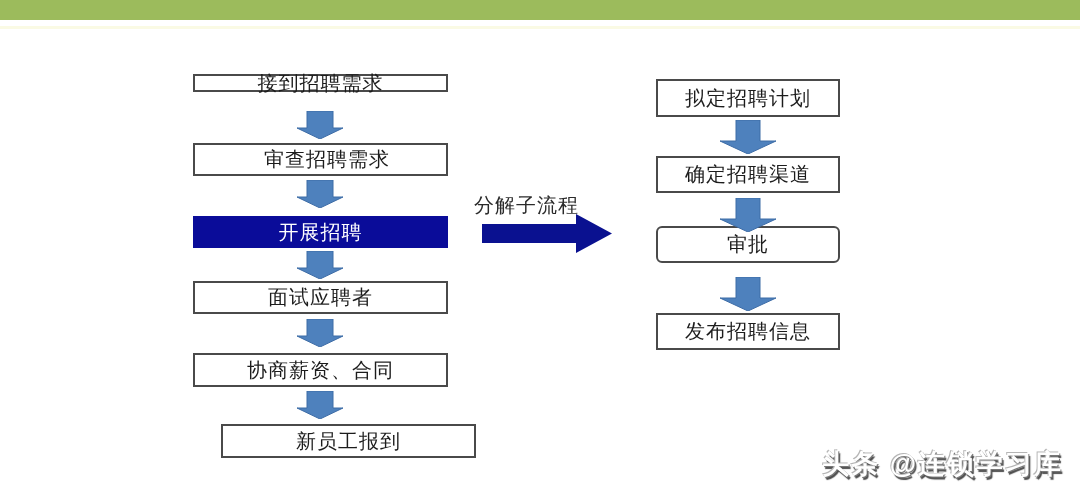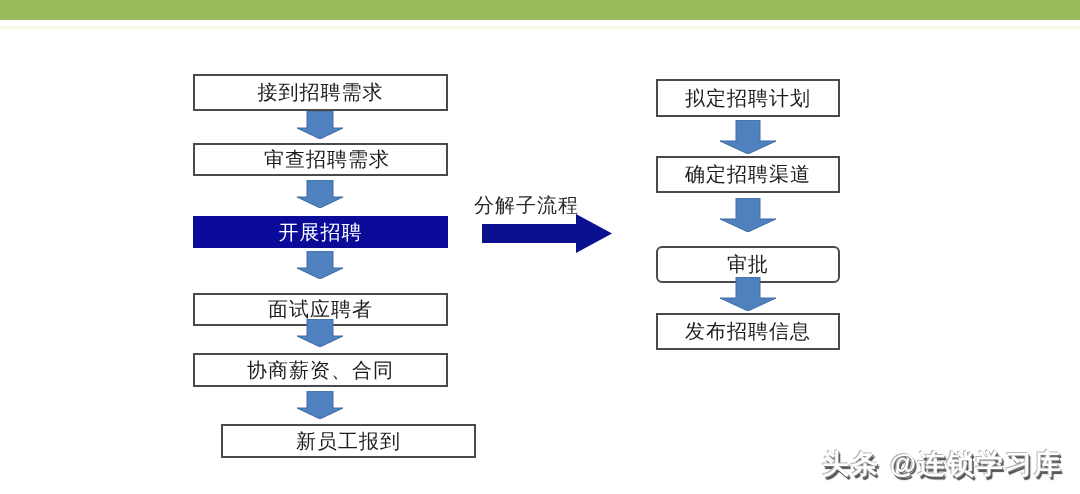--- a/index.html
+++ b/index.html
@@ -63,24 +63,24 @@
   }
 </style>
 </head>
 <body>
 
 <div class="canvas">
 
   <div class="top-bar"></div>
   <div class="accent-line"></div>
 
-  <div class="flow-box" style="top:74px;height:37px;">接到招聘需求</div>
+  <div class="flow-box" style="top:74px;height:18px;">接到招聘需求</div>
   <div class="flow-box" style="top:143px;height:33px;padding-left:13px;">审查招聘需求</div>
   <div class="flow-box highlight" style="top:216px;height:32px;">开展招聘</div>
-  <div class="flow-box" style="top:281px;height:33px;margin-top:12px;">面试应聘者</div>
+  <div class="flow-box" style="top:281px;height:33px;">面试应聘者</div>
   <div class="flow-box" style="top:353px;height:34px;">协商薪资、合同</div>
   <div class="flow-box" style="top:424px;height:34px;margin-left:28px;">新员工报到</div>
 
   <svg class="arrow" style="left:296px;top:111px;" width="48" height="28">
     <polygon points="11,0 37,0 37,17 47,17 24,28 1,17 11,17" fill="#4E81BD" stroke="#3D6CA6" stroke-width="1"></polygon>
   </svg>
   <svg class="arrow" style="left:296px;top:180px;" width="48" height="28">
     <polygon points="11,0 37,0 37,17 47,17 24,28 1,17 11,17" fill="#4E81BD" stroke="#3D6CA6" stroke-width="1"></polygon>
   </svg>
   <svg class="arrow" style="left:296px;top:251px;" width="48" height="28">
@@ -93,21 +93,21 @@
     <polygon points="11,0 37,0 37,17 47,17 24,28 1,17 11,17" fill="#4E81BD" stroke="#3D6CA6" stroke-width="1"></polygon>
   </svg>
 
   <div class="connector-label">分解子流程</div>
   <svg class="arrow" style="left:482px;top:214px;" width="130" height="39">
     <polygon points="0,10 94,10 94,0 130,19.5 94,39 94,29 0,29" fill="#0A1190"></polygon>
   </svg>
 
   <div class="flow-box sub-box" style="top:79px;height:38px;">拟定招聘计划</div>
   <div class="flow-box sub-box" style="top:156px;height:37px;">确定招聘渠道</div>
-  <div class="flow-box sub-box" style="top:246px;height:37px;border-radius:6px;">审批</div>
+  <div class="flow-box sub-box" style="top:226px;height:37px;border-radius:6px;">审批</div>
   <div class="flow-box sub-box" style="top:313px;height:37px;font-family:Liberation Serif, serif;">发布招聘信息</div>
 
   <svg class="arrow" style="left:719px;top:120px;" width="58" height="34">
     <polygon points="17,0 41,0 41,21 57,21 29,34 1,21 17,21" fill="#4E81BD" stroke="#3D6CA6" stroke-width="1"></polygon>
   </svg>
   <svg class="arrow" style="left:719px;top:198px;" width="58" height="34">
     <polygon points="17,0 41,0 41,21 57,21 29,34 1,21 17,21" fill="#4E81BD" stroke="#3D6CA6" stroke-width="1"></polygon>
   </svg>
   <svg class="arrow" style="left:719px;top:277px;" width="58" height="34">
     <polygon points="17,0 41,0 41,21 57,21 29,34 1,21 17,21" fill="#4E81BD" stroke="#3D6CA6" stroke-width="1"></polygon>

